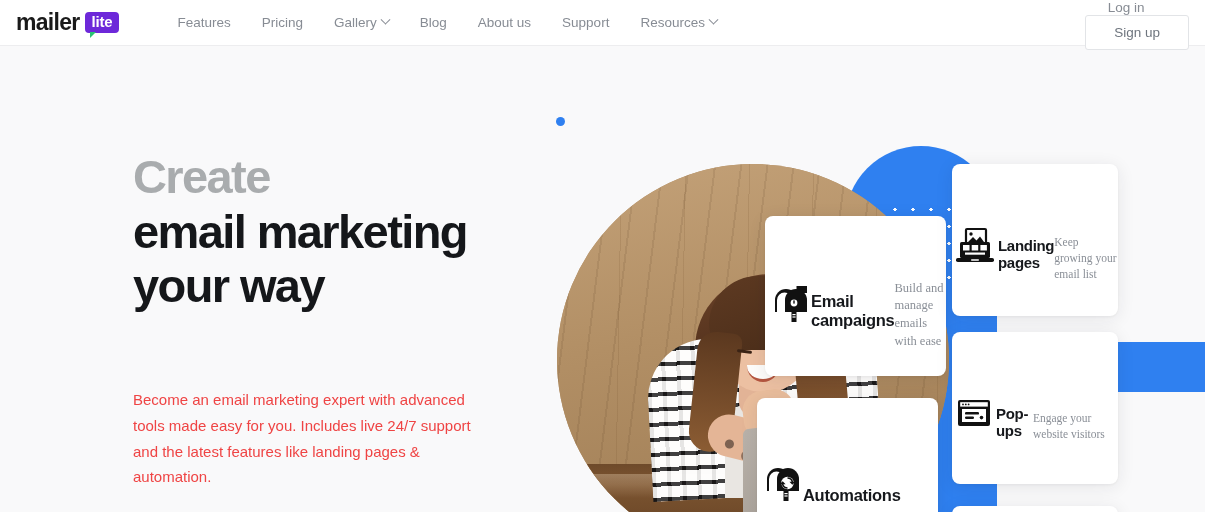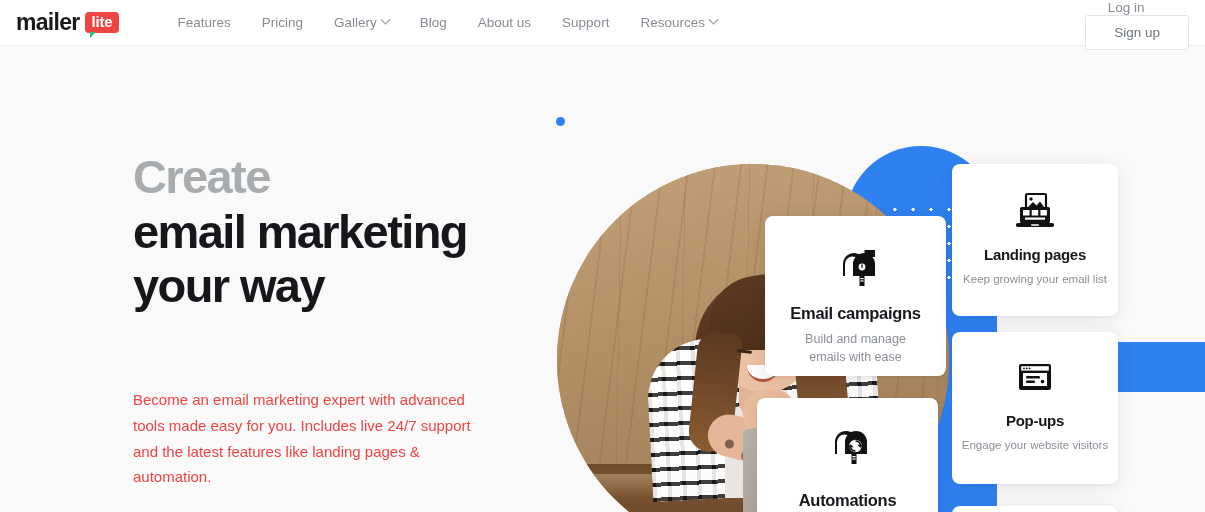--- a/index.html
+++ b/index.html
@@ -21,21 +21,21 @@
     z-index: 40;
   }
   .logo { display: flex; align-items: center; margin-left: 16px; }
   .logo-word {
     font-size: 23px; font-weight: 700; color: #1a1a1a;
     letter-spacing: -0.7px; line-height: 1;
   }
   .logo-badge {
     position: relative;
     margin-left: 5px;
-    background: #ef4444;
+    background: #6d28d9;
     border-radius: 4px;
     padding: 2px 7px 3px 7px;
     color: #ffffff;
     font-size: 15px; font-weight: 700;
     letter-spacing: -0.2px;
     line-height: 1.05;
   }
   .logo-badge::after {
     content: "";
     position: absolute; left: 5px; bottom: -5px;
@@ -277,26 +277,26 @@
     background: #d8e6f2; border: 2px solid #fff; border-radius: 3px;
     transform: rotate(-7deg);
   }
 
   
   .card {
     position: absolute;
     background: #ffffff;
     border-radius: 8px;
     box-shadow: 0 3px 18px rgba(30,35,45,.09), 0 1px 3px rgba(30,35,45,.05);
-    display: flex; flex-direction: column; align-items: center;
+    display: flex; flex-direction: row; align-items: center;
     z-index: 20;
   }
   .card-icon { margin-bottom: 10px; }
   .card-title { font-weight: 700; color: #16181c; letter-spacing: -0.3px; }
-  .card-sub { color: #8a8f97; text-align: center; line-height: 1.42; }
+  .card-sub { color: #8a8f97; line-height: 1.42; font-family: Liberation Serif, serif; }
 
   .card-email   { left: 757px; top: 170px; width: 181px; height: 160px; padding-top: 30px; margin-left: 8px; }
   .card-email .card-title { font-size: 16.5px; }
   .card-email .card-sub { font-size: 12.5px; margin-top: 8px; width: 140px; }
 
   .card-auto    { left: 757px; top: 352px; width: 181px; height: 160px; padding-top: 28px; }
   .card-auto .card-title { font-size: 16.5px; margin-top: 7px; }
 
   .card-landing { left: 952px; top: 118px; width: 166px; height: 152px; padding-top: 28px; }
   .card-landing .card-title { font-size: 15px; }

